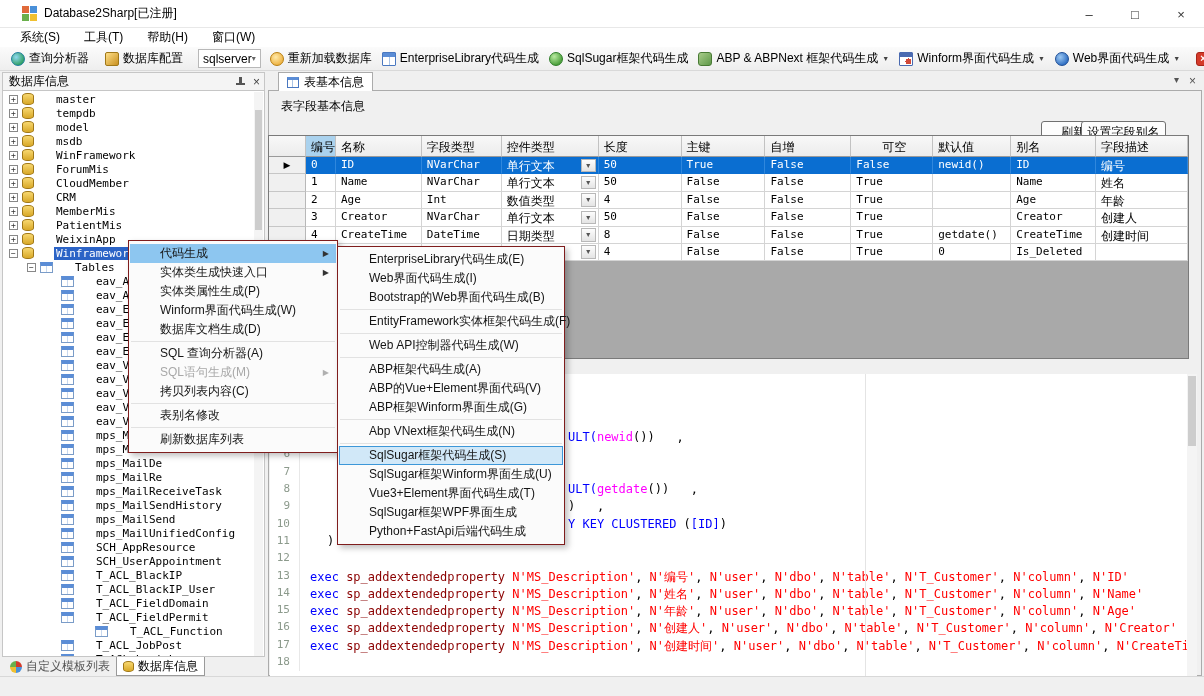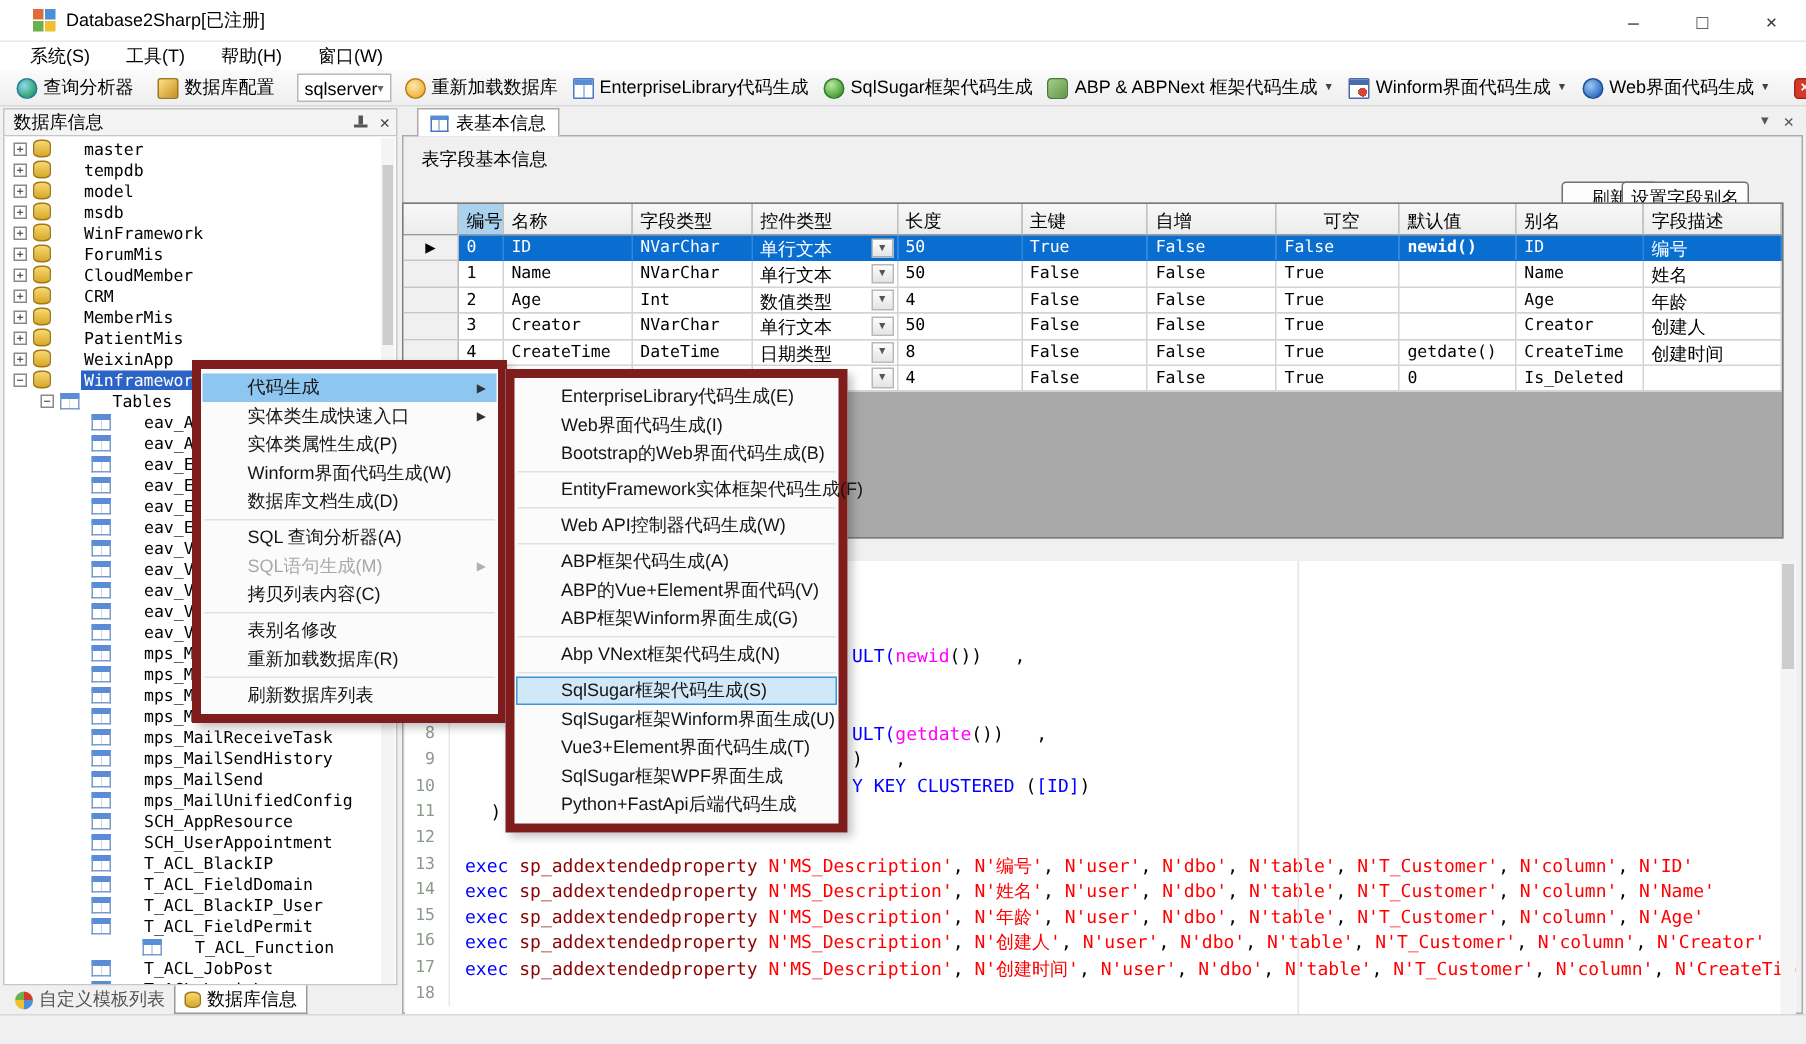--- a/index.html
+++ b/index.html
@@ -95,21 +95,21 @@
   .lc { padding-left:10px; padding-top:1px; }
   .tk-k { color:#0000ff; } .tk-s { color:#ff0000; } .tk-f { color:#ff00ff; } .tk-x { color:#8b0000; } .tk-p { color:#000000; }
   #code-vscroll { position:absolute; right:0; top:0; width:10px; height:305px; background:#f4f4f4; }
   #code-vscroll .thumb { position:absolute; left:1px; top:2px; width:8px; height:70px; background:#cdcdcd; }
   #code-hthumb { position:absolute; left:0px; top:306px; width:255px; height:2px; background:#8a8a8a; }
 
   
   #status-bar { position:absolute; left:0; top:676px; width:1204px; height:20px; background:#f0f0f0; border-top:1px solid #d8d8d8; }
 
   
-  .popup-menu { position:absolute; background:#fbfbfb; border:6px solid #7f1d1d; box-shadow:3px 3px 6px rgba(0,0,0,.25); padding:3px 1px; z-index:100; }
+  .popup-menu { position:absolute; background:#fbfbfb; border:1px solid #7f1d1d; box-shadow:3px 3px 6px rgba(0,0,0,.25); padding:3px 1px; z-index:100; }
   #context-menu { left:128px; top:240px; width:210px; }
   #sub-menu { left:337px; top:246px; width:228px; z-index:110; }
   .pm-item { height:19px; line-height:19px; padding-left:30px; padding-right:22px; position:relative; white-space:nowrap; font-size:12px; color:#151515; }
   .pm-item .sub-arrow { position:absolute; right:7px; top:0; font-size:8px; color:#333; }
   .pm-item.highlight { background:#8dc6f0; }
   .pm-item.sel { background:#d1e8f8; outline:1px solid #3d97d8; outline-offset:-1px; }
   .pm-item.disabled { color:#a8a8a8; }
   .pm-item.disabled .sub-arrow { color:#b0b0b0; }
   .pm-sep { height:1px; background:#e2e2e2; margin:2px 1px; }
 </style>
@@ -344,25 +344,25 @@
         <div class="tree-row" style="padding-left: 58px;">
           <span class="tbl-ico"></span>
           <span class="tree-label">SCH_UserAppointment</span>
         </div>
         <div class="tree-row" style="padding-left: 58px;">
           <span class="tbl-ico"></span>
           <span class="tree-label">T_ACL_BlackIP</span>
         </div>
         <div class="tree-row" style="padding-left: 58px;">
           <span class="tbl-ico"></span>
+          <span class="tree-label">T_ACL_BlackIP_User</span>
+        </div>
+        <div class="tree-row" style="padding-left: 58px;">
+          <span class="tbl-ico"></span>
           <span class="tree-label">T_ACL_FieldDomain</span>
-        </div>
-        <div class="tree-row" style="padding-left: 58px;">
-          <span class="tbl-ico"></span>
-          <span class="tree-label">T_ACL_BlackIP_User</span>
         </div>
         <div class="tree-row" style="padding-left: 58px;">
           <span class="tbl-ico"></span>
           <span class="tree-label">T_ACL_FieldPermit</span>
         </div>
         <div class="tree-row" style="padding-left: 92px;">
           <span class="tbl-ico"></span>
           <span class="tree-label">T_ACL_Function</span>
         </div>
         <div class="tree-row" style="padding-left: 58px;">
@@ -424,21 +424,21 @@
     <div class="g-row sel">
       <div class="gsel" style="width: 37px;">▶</div>
       <div class="gc" style="width: 30px;"><span>0</span></div>
       <div class="gc" style="width: 86px;"><span>ID</span></div>
       <div class="gc" style="width: 80px;"><span>NVarChar</span></div>
       <div class="gc cjk" style="width: 97px;"><span>单行文本</span><span class="combo-btn">▼</span></div>
       <div class="gc" style="width: 83px;"><span>50</span></div>
       <div class="gc" style="width: 84px;"><span>True</span></div>
       <div class="gc" style="width: 86px;"><span>False</span></div>
       <div class="gc" style="width: 82px;"><span>False</span></div>
-      <div class="gc" style="width: 78px; font-weight: bold;"><span>newid()</span></div>
+      <div class="gc" style="width: 78px;"><span>newid()</span></div>
       <div class="gc" style="width: 85px;"><span>ID</span></div>
       <div class="gc cjk" style="width: 92px;"><span>编号</span></div>
     </div>
     <div class="g-row">
       <div class="gsel" style="width: 37px;"></div>
       <div class="gc" style="width: 30px;"><span>1</span></div>
       <div class="gc" style="width: 86px;"><span>Name</span></div>
       <div class="gc" style="width: 80px;"><span>NVarChar</span></div>
       <div class="gc cjk" style="width: 97px;"><span>单行文本</span><span class="combo-btn">▼</span></div>
       <div class="gc" style="width: 83px;"><span>50</span></div>
@@ -542,21 +542,20 @@
     <div class="pm-item"><span>实体类生成快速入口</span><span class="sub-arrow">▶</span></div>
     <div class="pm-item"><span>实体类属性生成(P)</span></div>
     <div class="pm-item"><span>Winform界面代码生成(W)</span></div>
     <div class="pm-item"><span>数据库文档生成(D)</span></div>
     <div class="pm-sep"></div>
     <div class="pm-item"><span>SQL 查询分析器(A)</span></div>
     <div class="pm-item disabled"><span>SQL语句生成(M)</span><span class="sub-arrow">▶</span></div>
     <div class="pm-item"><span>拷贝列表内容(C)</span></div>
     <div class="pm-sep"></div>
     <div class="pm-item"><span>表别名修改</span></div>
-    <div class="pm-item"><span>重新加载数据库(R)</span></div>
     <div class="pm-sep"></div>
     <div class="pm-item"><span>刷新数据库列表</span></div>
   </div>
 <div id="sub-menu" class="popup-menu">
     <div class="pm-item"><span>EnterpriseLibrary代码生成(E)</span></div>
     <div class="pm-item"><span>Web界面代码生成(I)</span></div>
     <div class="pm-item"><span>Bootstrap的Web界面代码生成(B)</span></div>
     <div class="pm-sep"></div>
     <div class="pm-item"><span>EntityFramework实体框架代码生成(F)</span></div>
     <div class="pm-sep"></div>

